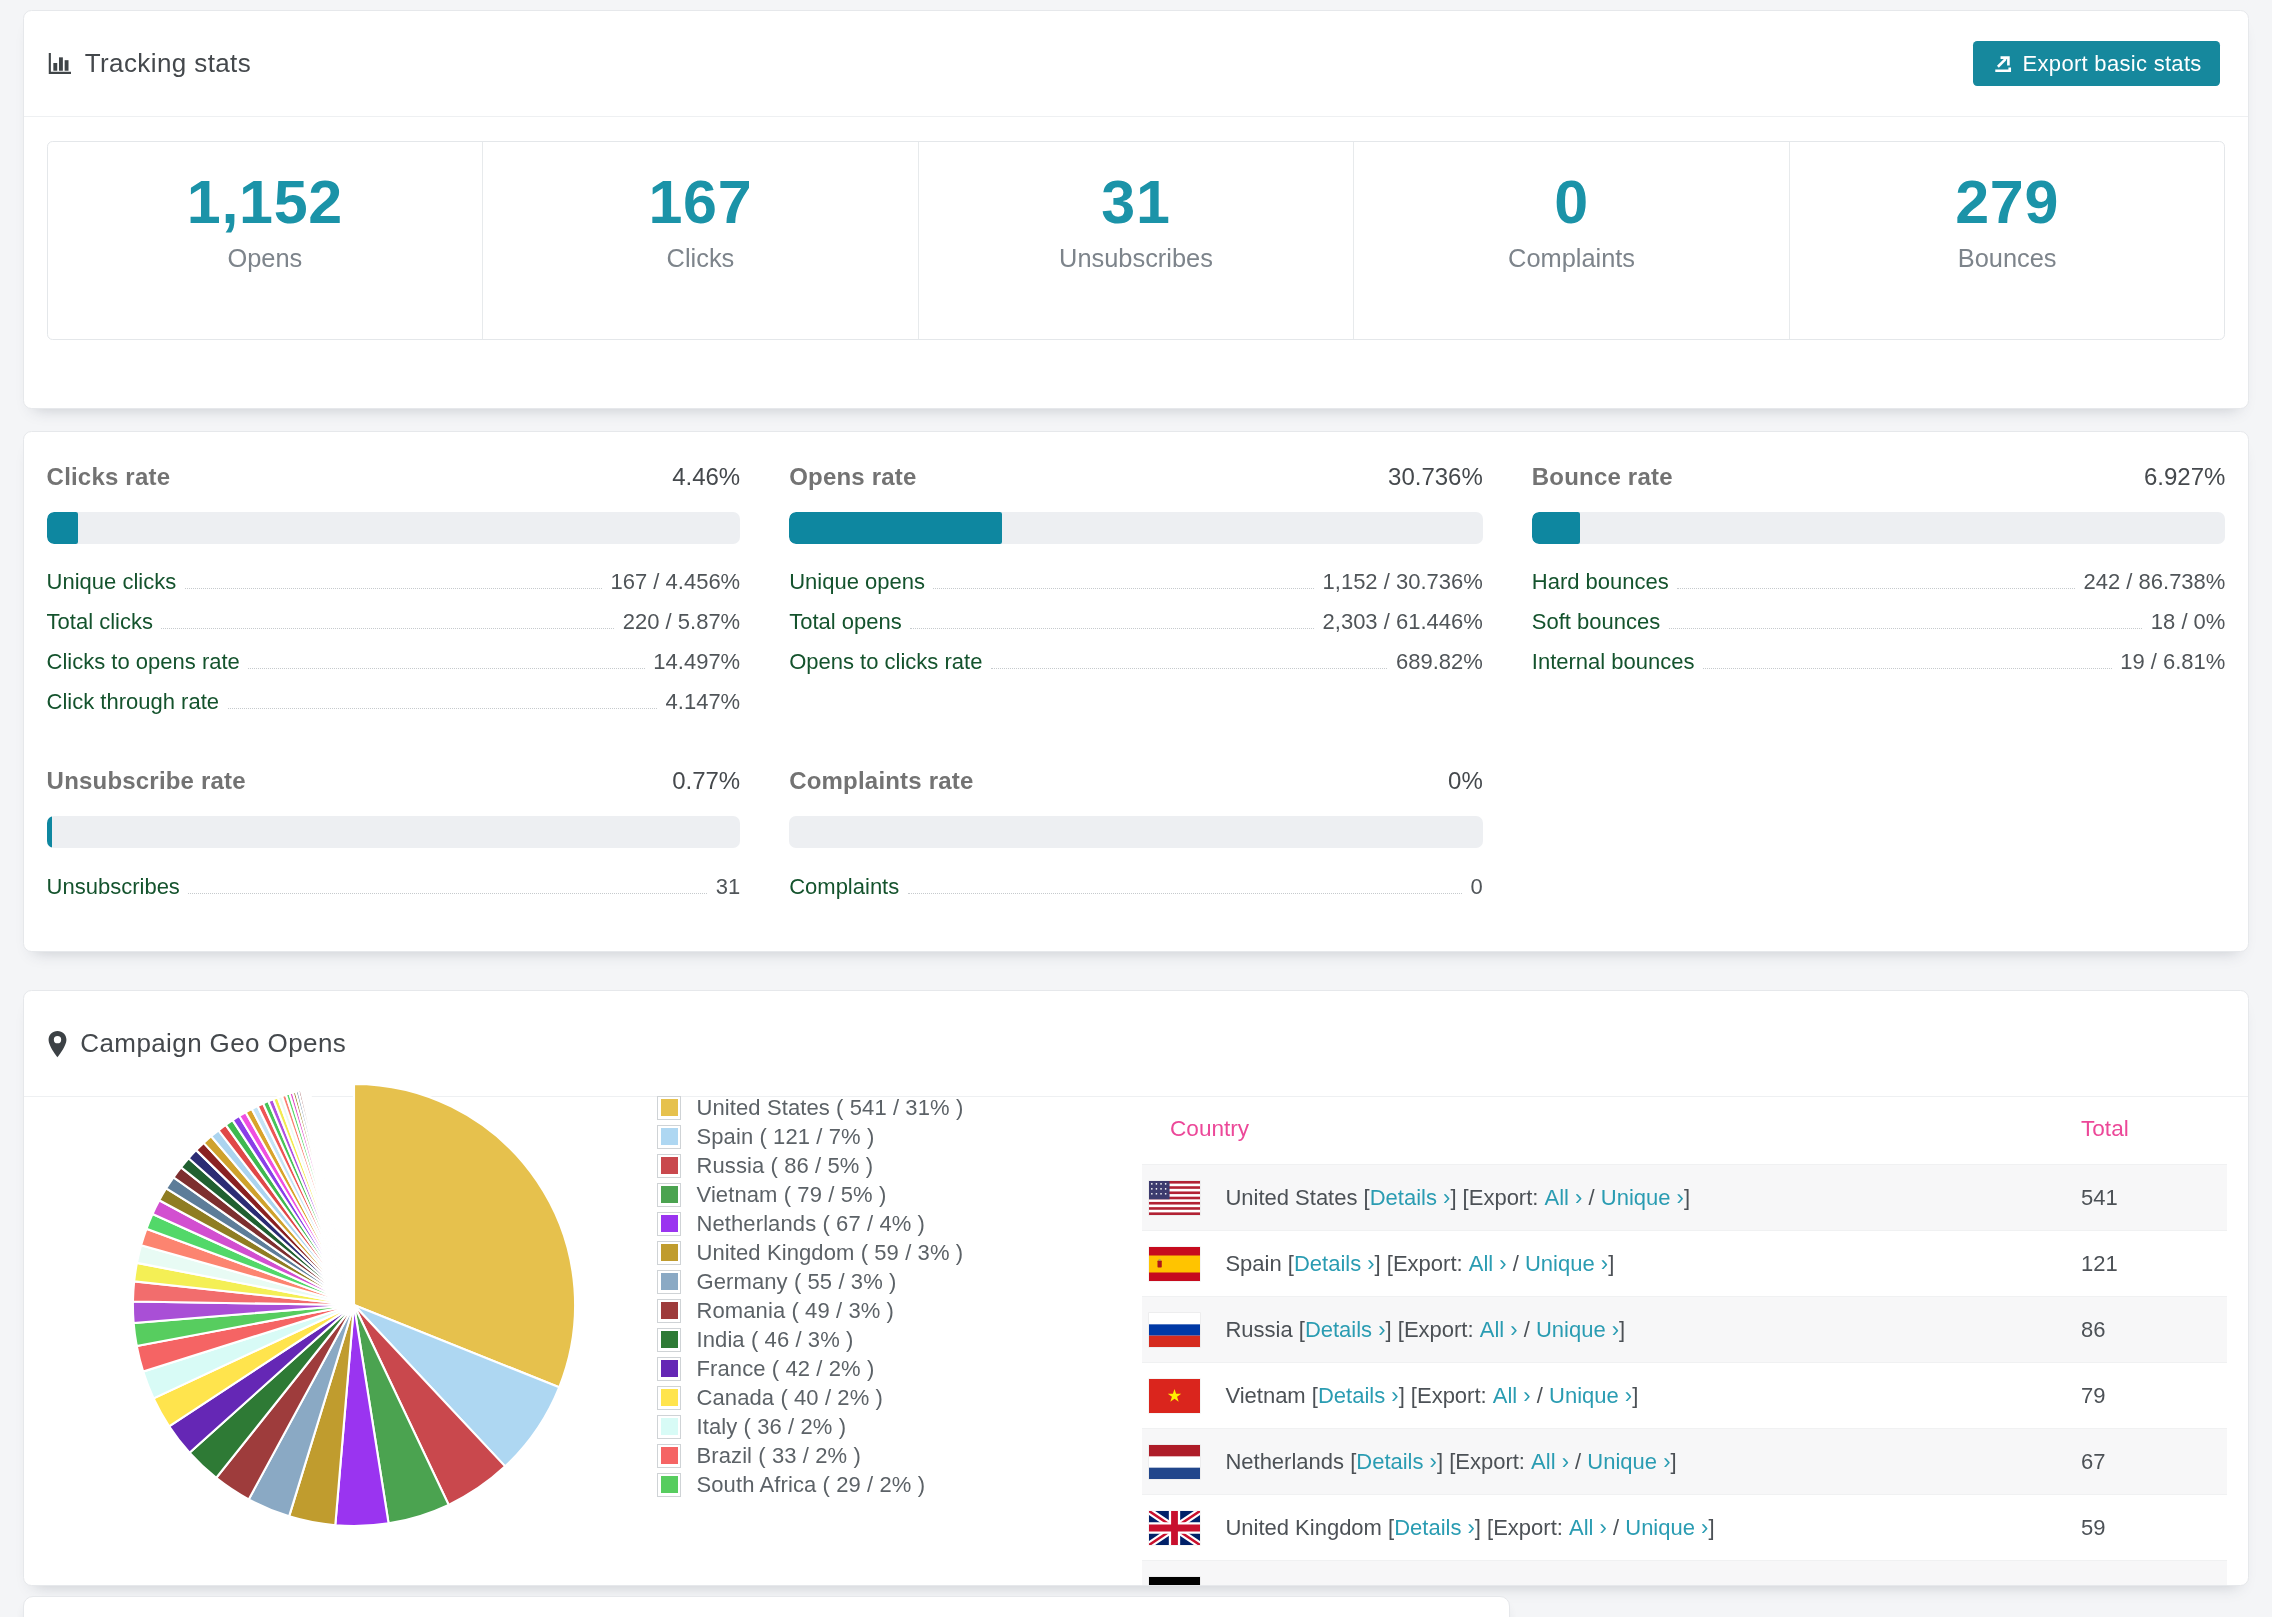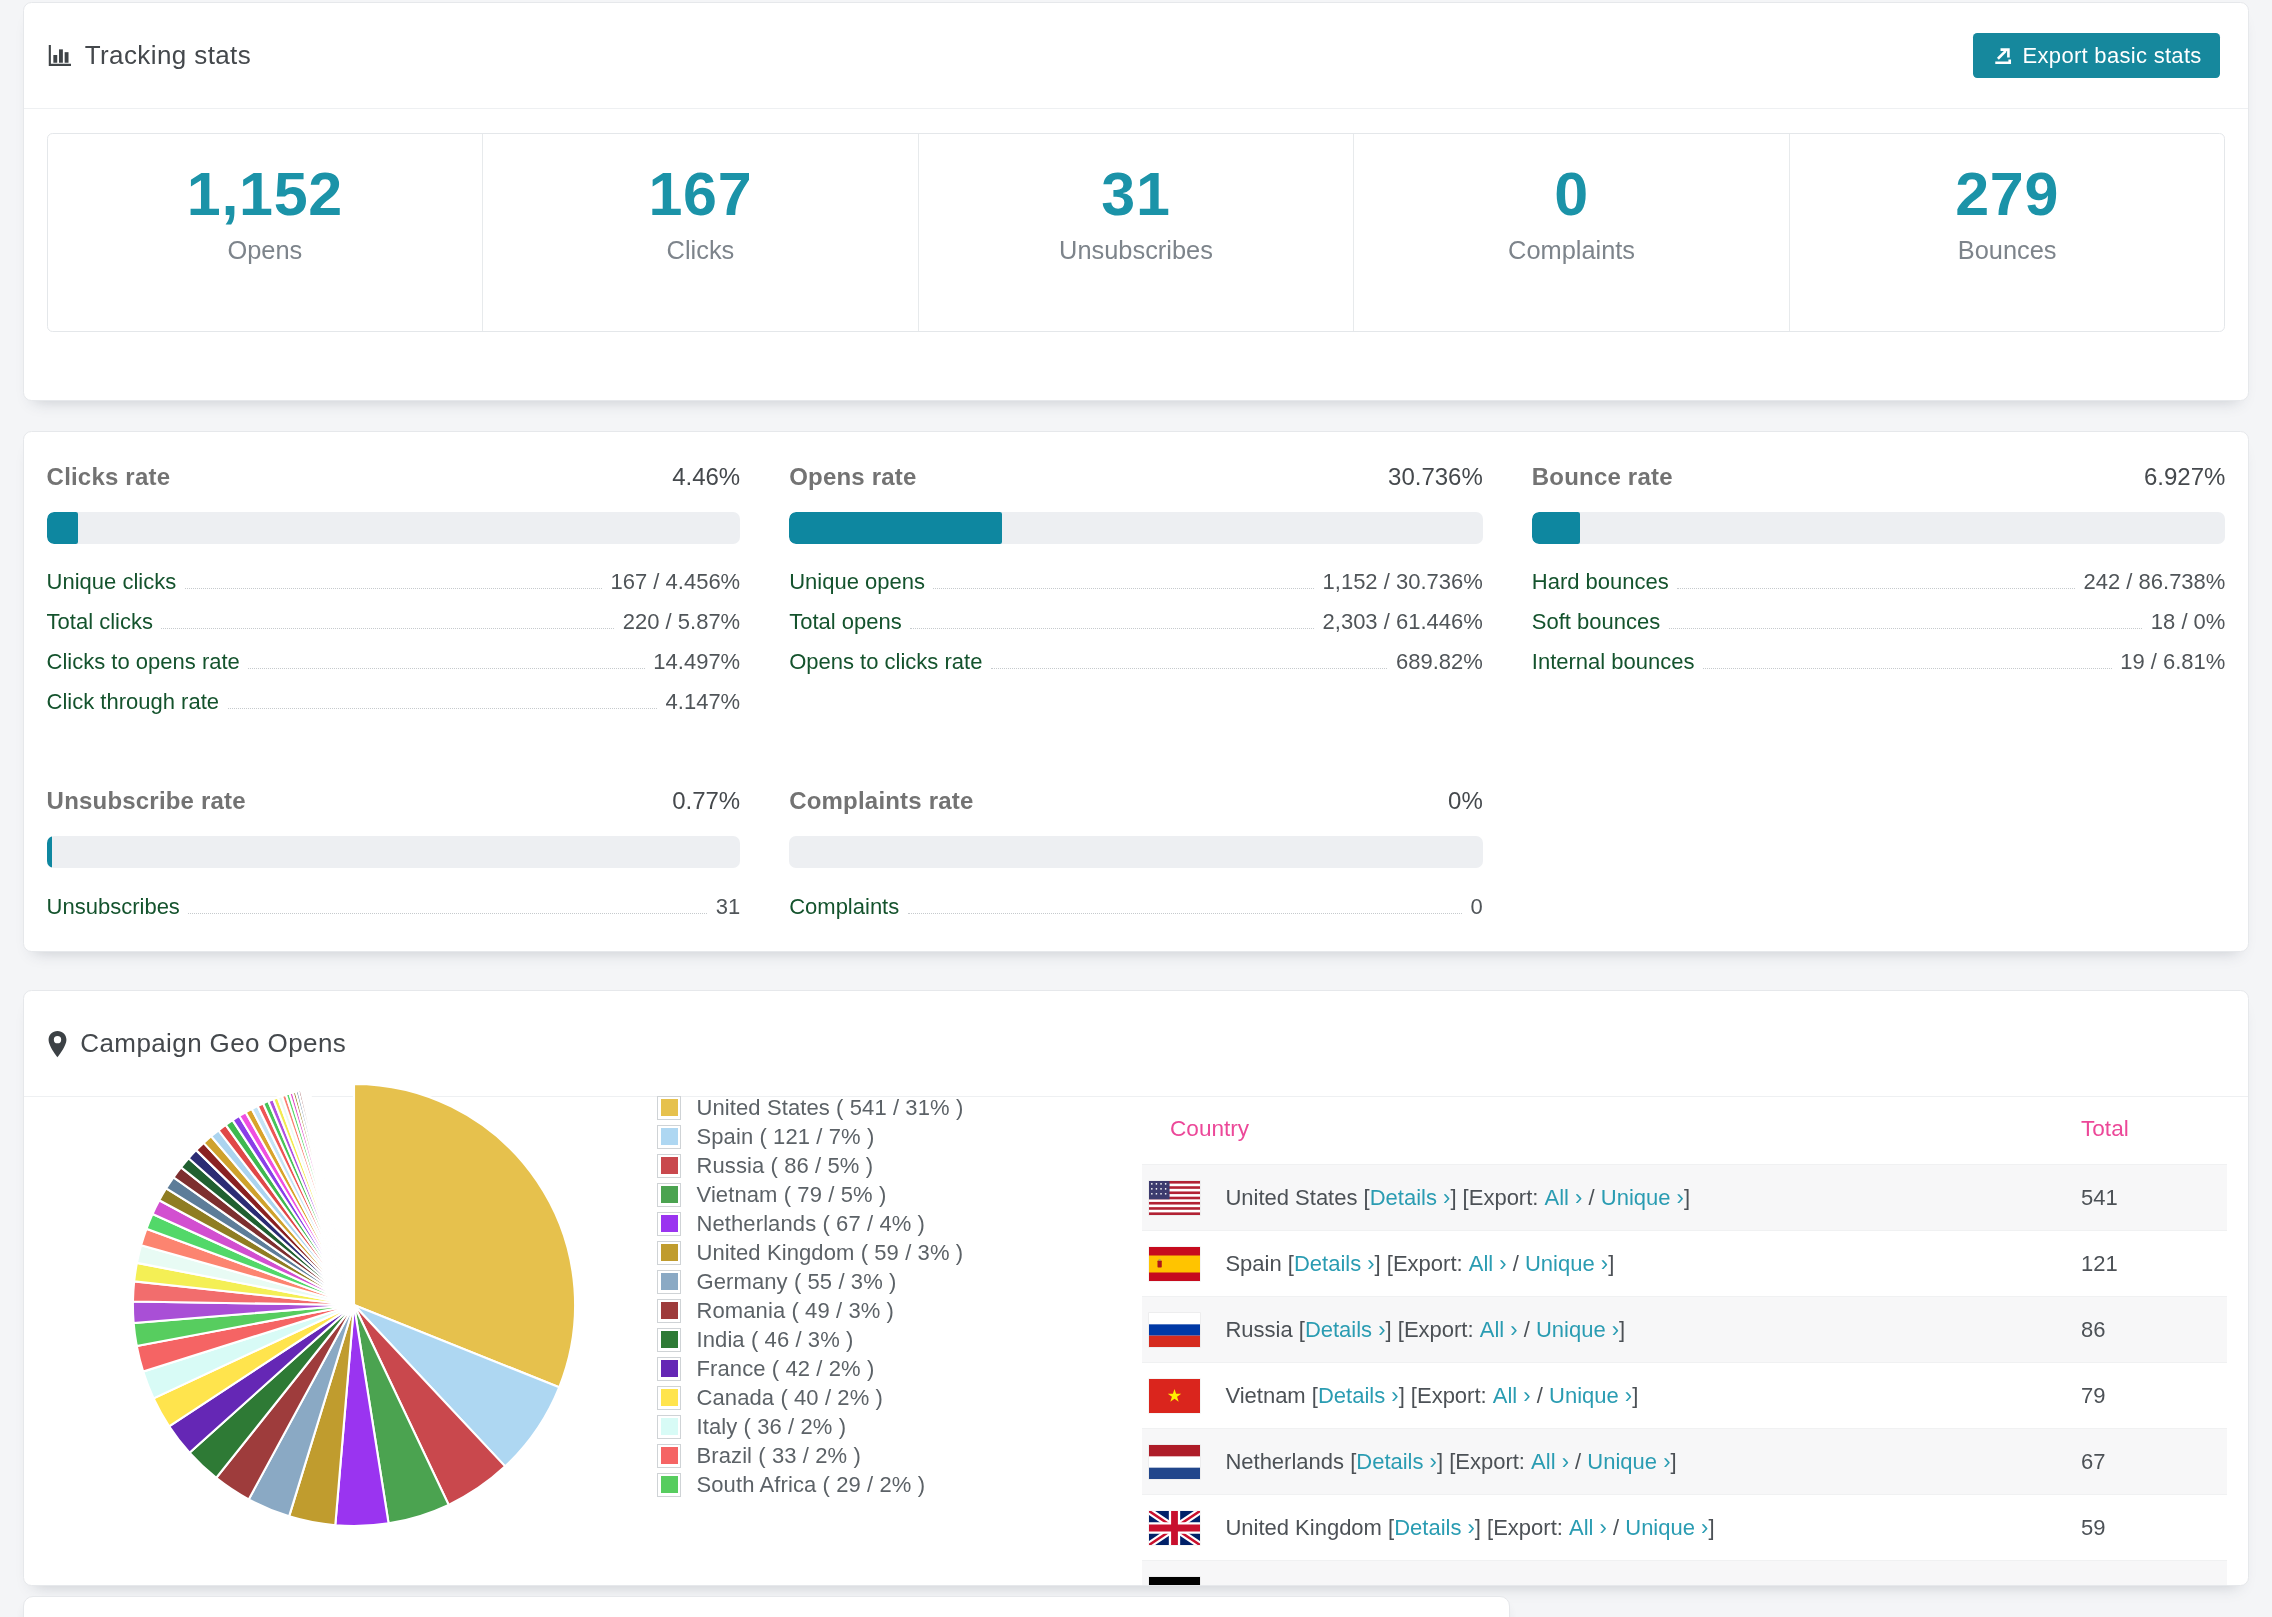--- a/index.html
+++ b/index.html
@@ -8,21 +8,21 @@
     background:#f4f5f7;
     font-family:"Liberation Sans","DejaVu Sans",sans-serif;
     color:#46494d;
     position:relative;
   }
   .card {
     position:absolute; left:23px; width:2226px;
     background:#fff; border:0.7px solid #e6e8eb; border-radius:8.5px;
     box-shadow:0 10px 15.5px -11.3px rgba(50,60,80,.28);
   }
-  #card-tracking { top:2px; height:399px; }
+  #card-tracking { top:10px; height:399px; }
   #card-rates    { top:431px; height:521px; }
   #card-geo      { top:990px; height:596px; overflow:hidden; }
 
   .card-header {
     display:flex; align-items:center; height:106px;
     padding:0 28px 0 22.6px; border-bottom:1.4px solid #eef0f2;
   }
   .card-title { font-size:26px; color:#44484c; margin-left:12.7px; letter-spacing:0.4px; }
   .hdr-icon { display:inline-flex; align-items:center; }
 
@@ -45,21 +45,21 @@
   .stat-cell + .stat-cell { border-left:0.7px solid #e7eaec; }
   .stat-value { font-size:61px; font-weight:700; color:#1b93a8; letter-spacing:0.7px;text-align:right; }
   .stat-label { font-size:25.4px; color:#7d848b; margin-top:7px; }
 
   
   .rates-grid {
     display:grid; grid-template-columns:repeat(3,1fr); column-gap:49px;
     padding:0 22.6px;
   }
   #rates-row1 { margin-top:31px; }
-  #rates-row2 { margin-top:58px; }
+  #rates-row2 { margin-top:38px; }
   .rate-head { display:flex; justify-content:space-between; align-items:baseline; margin-bottom:21px; }
   .rate-title { font-size:24px; font-weight:700; color:#737373; letter-spacing:0.2px; }
   .rate-value { font-size:24px; font-weight:400; color:#45494d; }
   .bar-track {
     height:32px; background:#edeff2; border-radius:7px; overflow:hidden; margin-bottom:25.4px;
   }
   .bar-fill { height:100%; background:#0e87a0; border-radius:7px 2.1px 2.1px 7px; }
   .detail-row { display:flex; align-items:baseline; height:40px; font-size:22px; }
   .detail-label { color:#14532d; white-space:nowrap; }
   .leader { flex:1; height:11.3px; border-bottom:1.4px dotted #c6cacd; margin:0 8.5px; }

